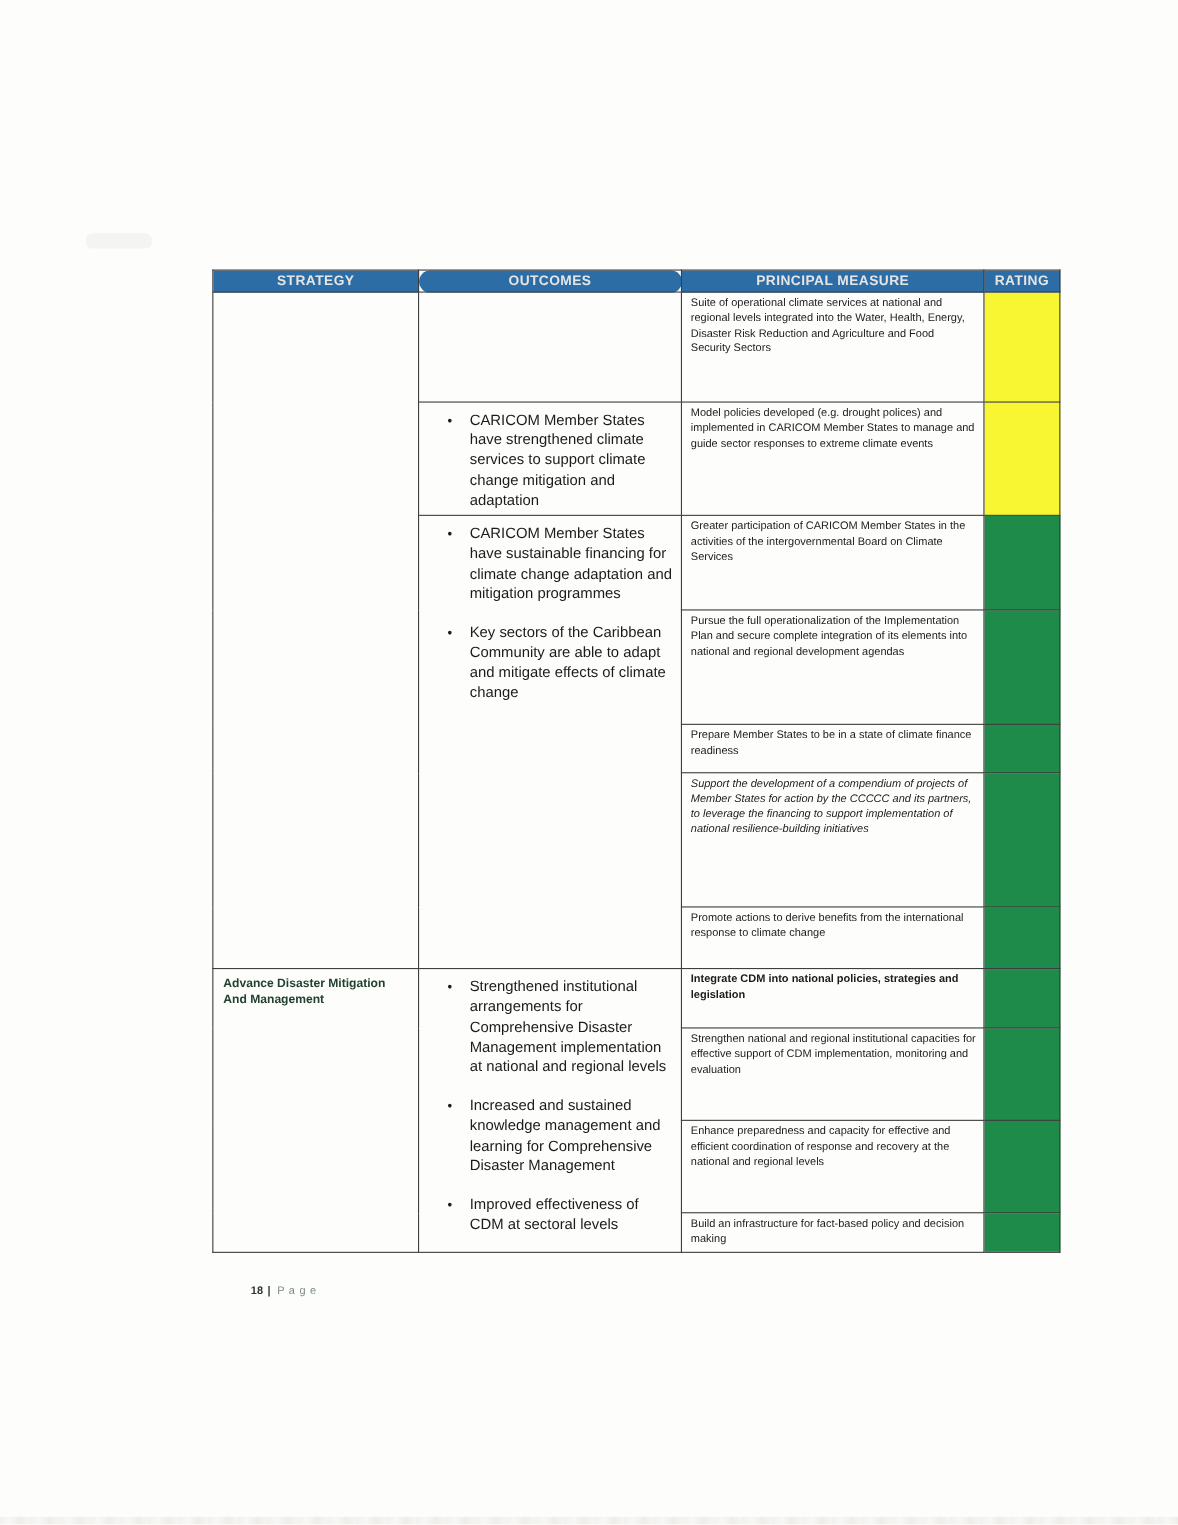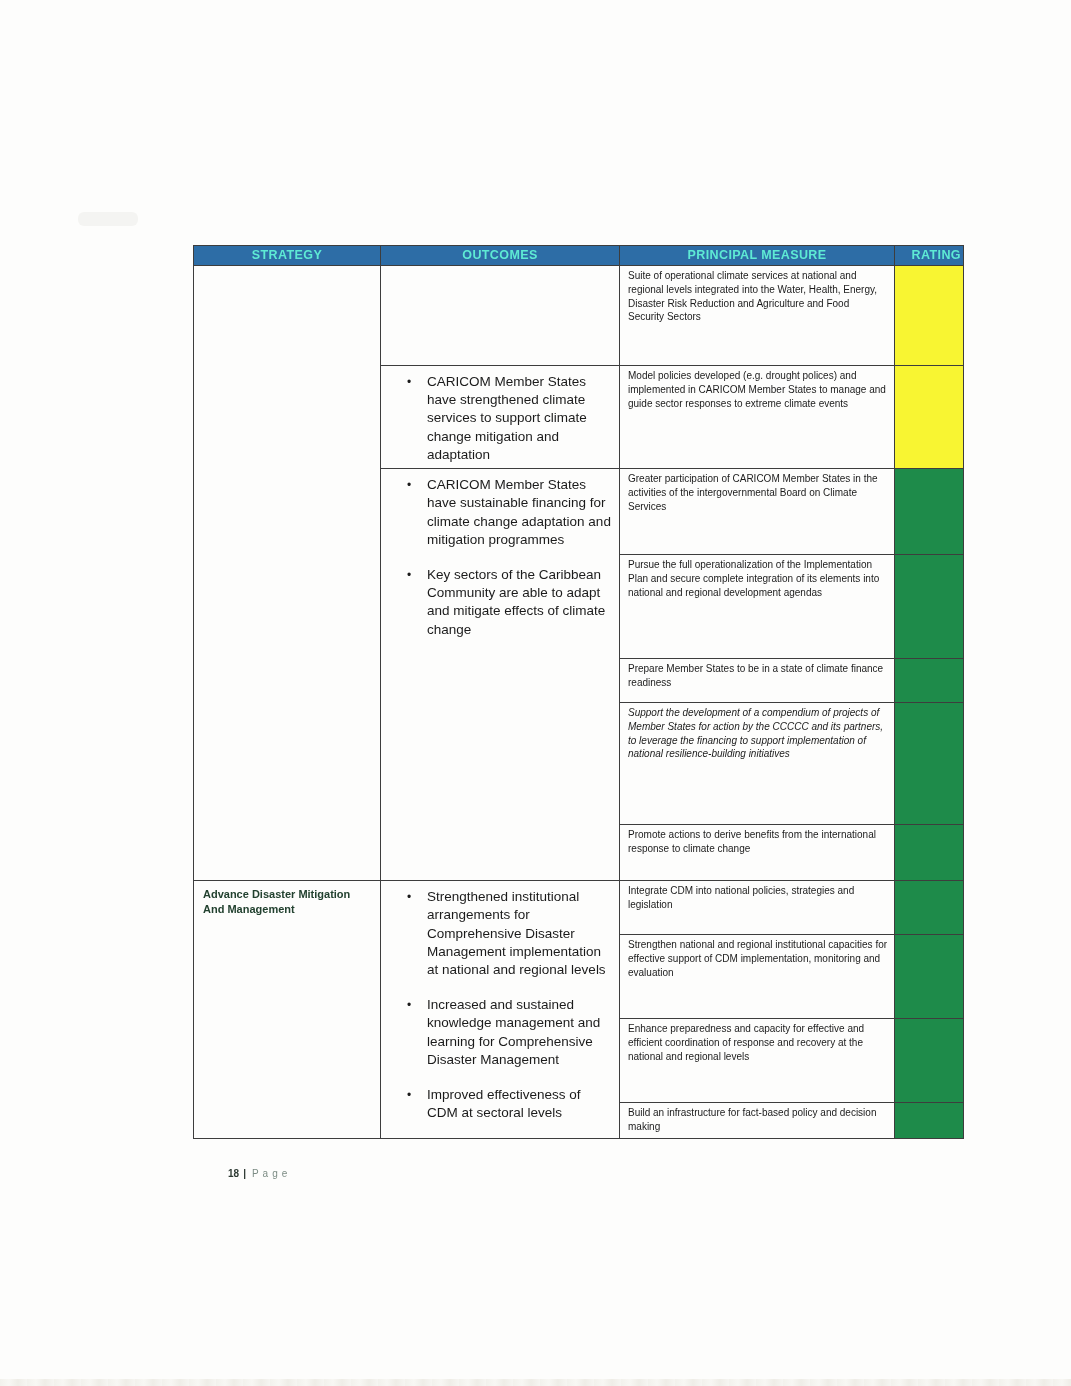--- a/index.html
+++ b/index.html
@@ -20,21 +20,21 @@
     width: 770px;
     border-collapse: collapse;
     table-layout: fixed;
   }
   .matrix th, .matrix td {
     border: 1px solid #3d3d3d;
     vertical-align: top;
     box-sizing: border-box;
   }
   .matrix th {
-    color: #5eead4;
+    color: #e5e5e5;
     font-size: 12.5px;
     font-weight: bold;
     letter-spacing: 0.4px;
     text-align: center;
     padding: 2px 2px 3px 2px;
     height: 20px;
   }
   td.strategy {
     padding: 6px 8px 4px 9px;
     font-size: 11px;
@@ -64,21 +64,21 @@
   td.rating { padding: 0; }
 
   
   td.r1  { height: 100px; }
   td.r2  { height: 96px; }
   td.r3  { height: 86px; }
   td.r4  { height: 104px; }
   td.r5  { height: 44px; }
   td.r6  { height: 122px; font-style: italic; }
   td.r7  { height: 56px; }
-  td.r8  { height: 54px; }
+  td.r8  { height: 54px; font-weight: bold; }
   td.r9  { height: 84px; }
   td.r10 { height: 84px; }
   td.r11 { height: 32px; }
 
   .footer {
     position: absolute;
     left: 228px;
     top: 1168px;
     font-size: 10px;
     color: #3b4740;
@@ -117,23 +117,23 @@
 <table class="matrix">
   <colgroup>
     <col style="width:187px">
     <col style="width:239px">
     <col style="width:275px">
     <col style="width:69px">
   </colgroup>
   <thead>
     <tr>
       <th style="background-color: rgb(45, 109, 166);">STRATEGY</th>
-      <th style="background-color: rgb(45, 109, 166);">OUTCOMES</th>
+      <th style="background-color: rgb(45, 109, 166); border-radius: 10px;">OUTCOMES</th>
       <th style="background-color: rgb(45, 109, 166);">PRINCIPAL MEASURE</th>
-      <th style="background-color: rgb(45, 109, 166); text-align: right;">RATING</th>
+      <th style="background-color: rgb(45, 109, 166);">RATING</th>
     </tr>
   </thead>
   <tbody>
     <tr>
       <td class="strategy" rowspan="7"></td>
       <td class="outcomes"></td>
       <td class="measure r1">Suite of operational climate services at national and regional levels integrated into the Water, Health, Energy, Disaster Risk Reduction and Agriculture and Food Security Sectors</td>
       <td class="rating" style="background-color: rgb(248, 245, 50);"></td>
     </tr>
     <tr>

